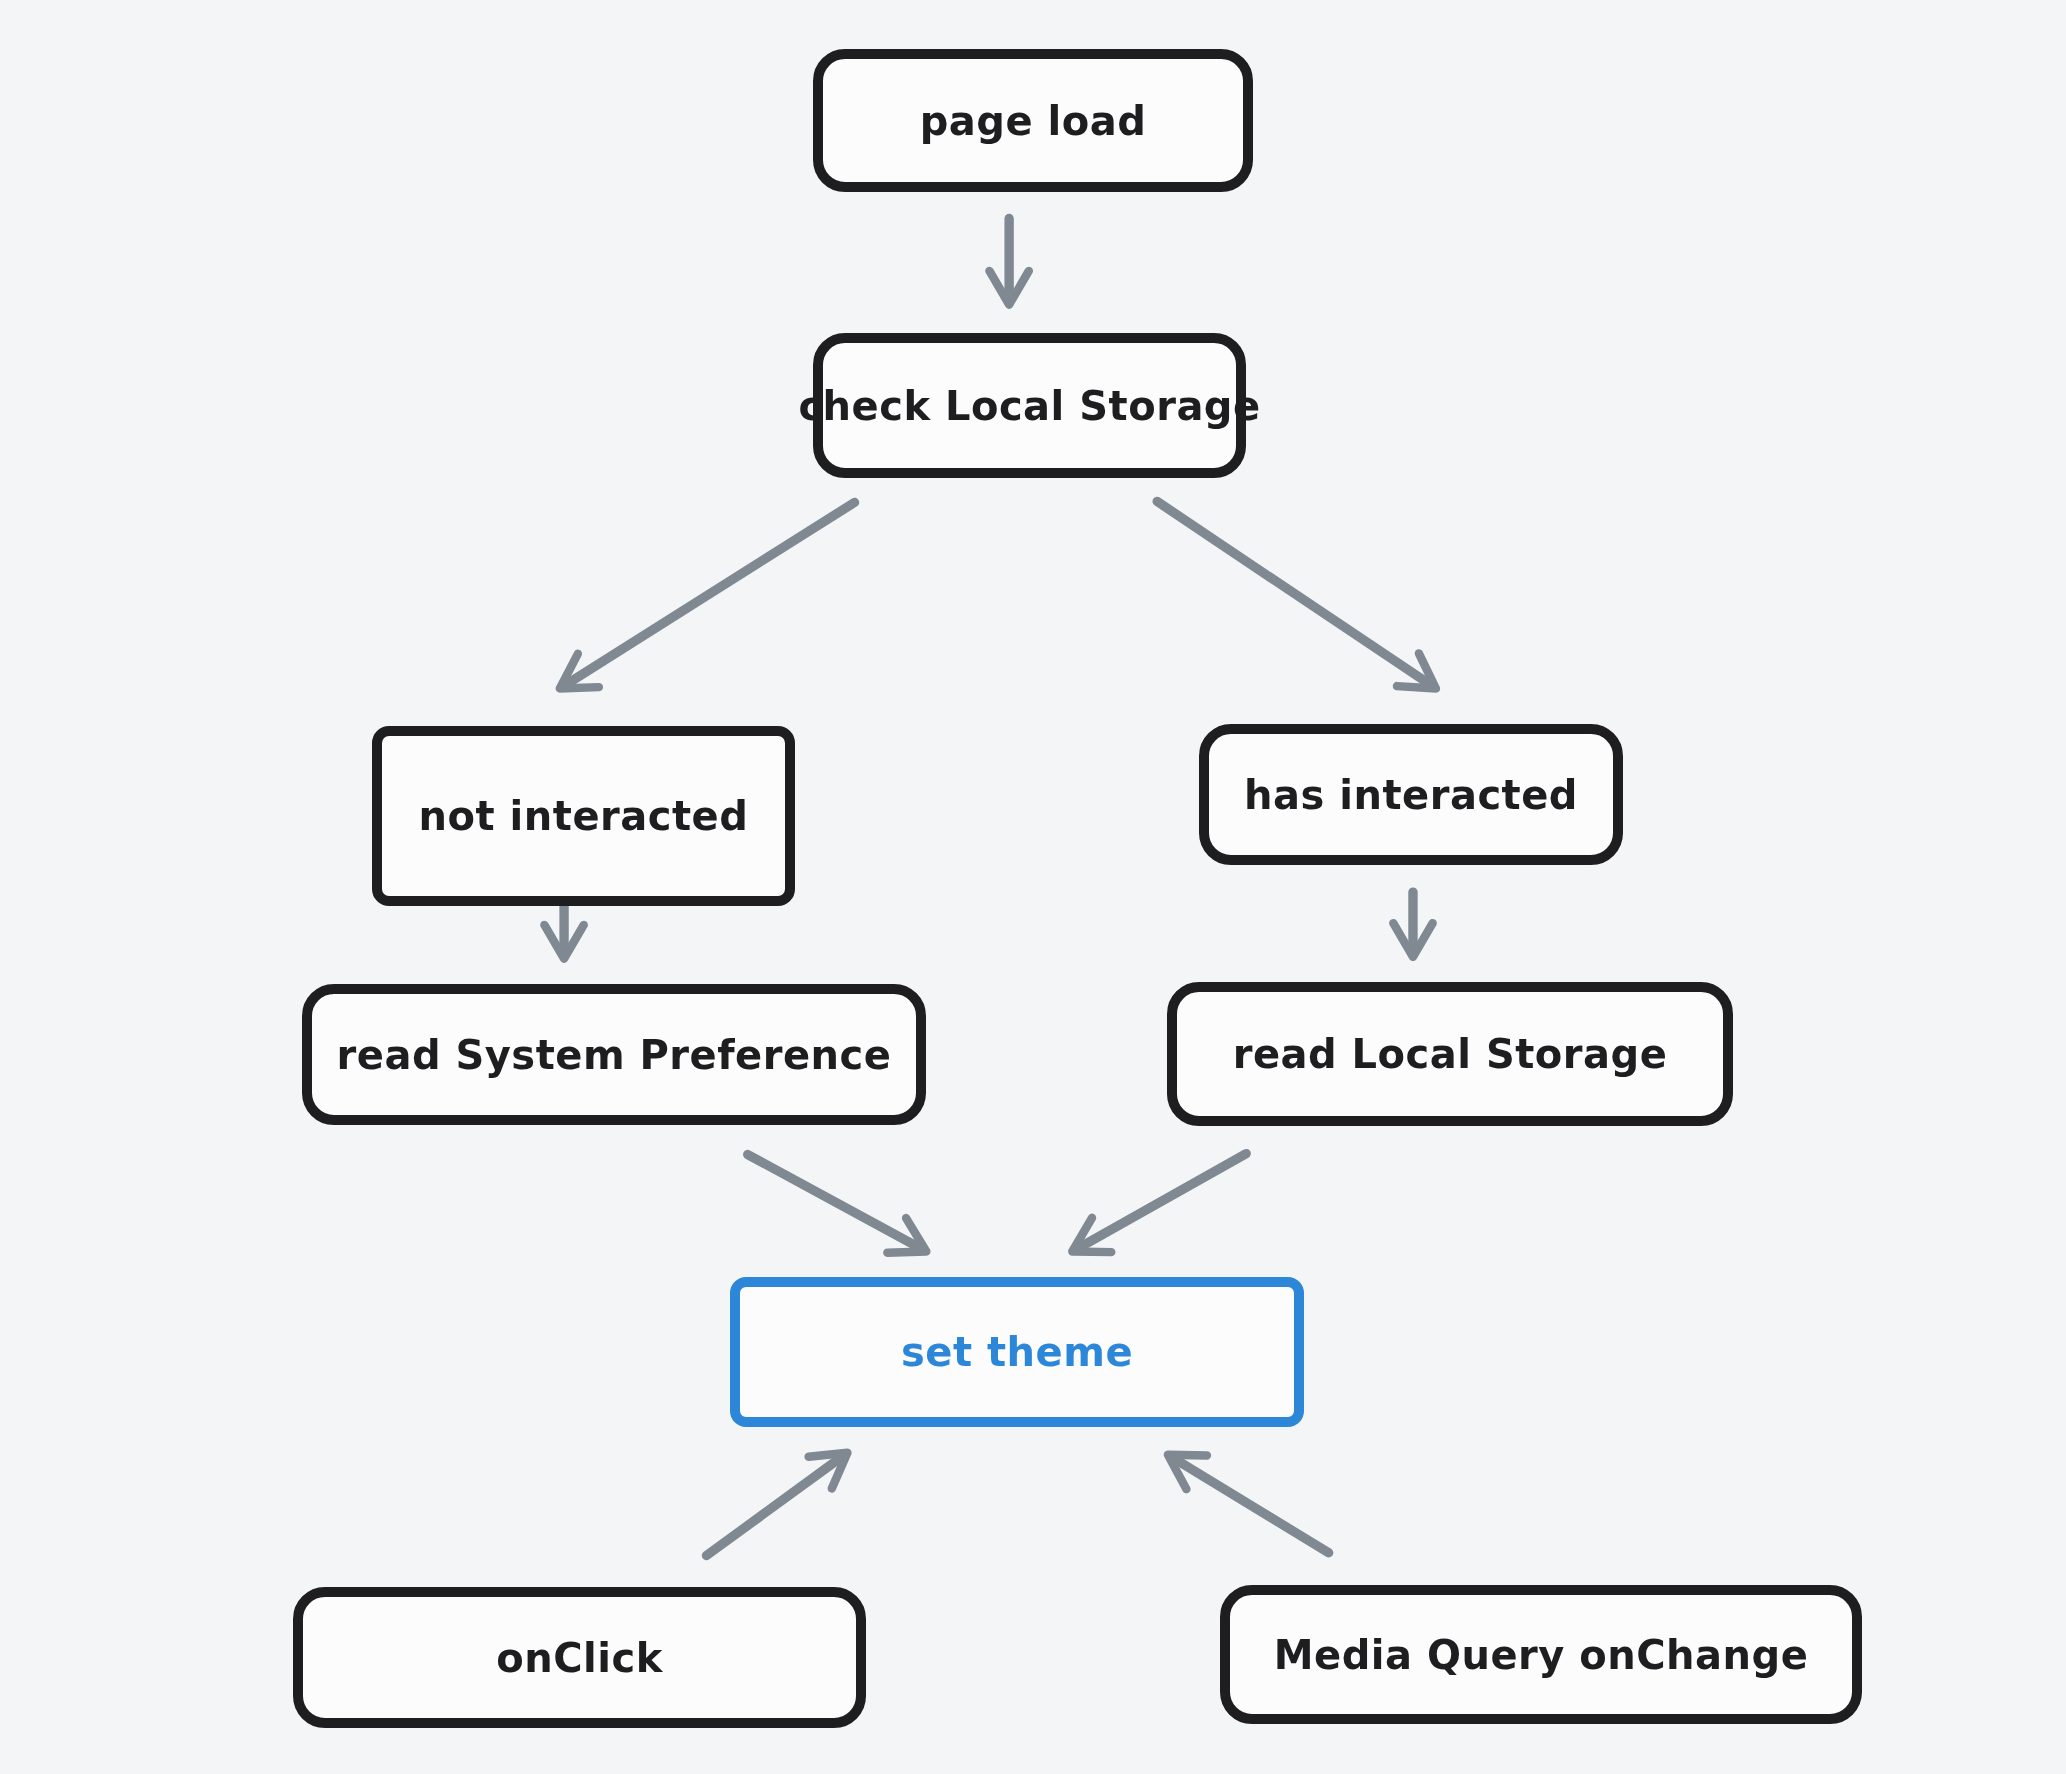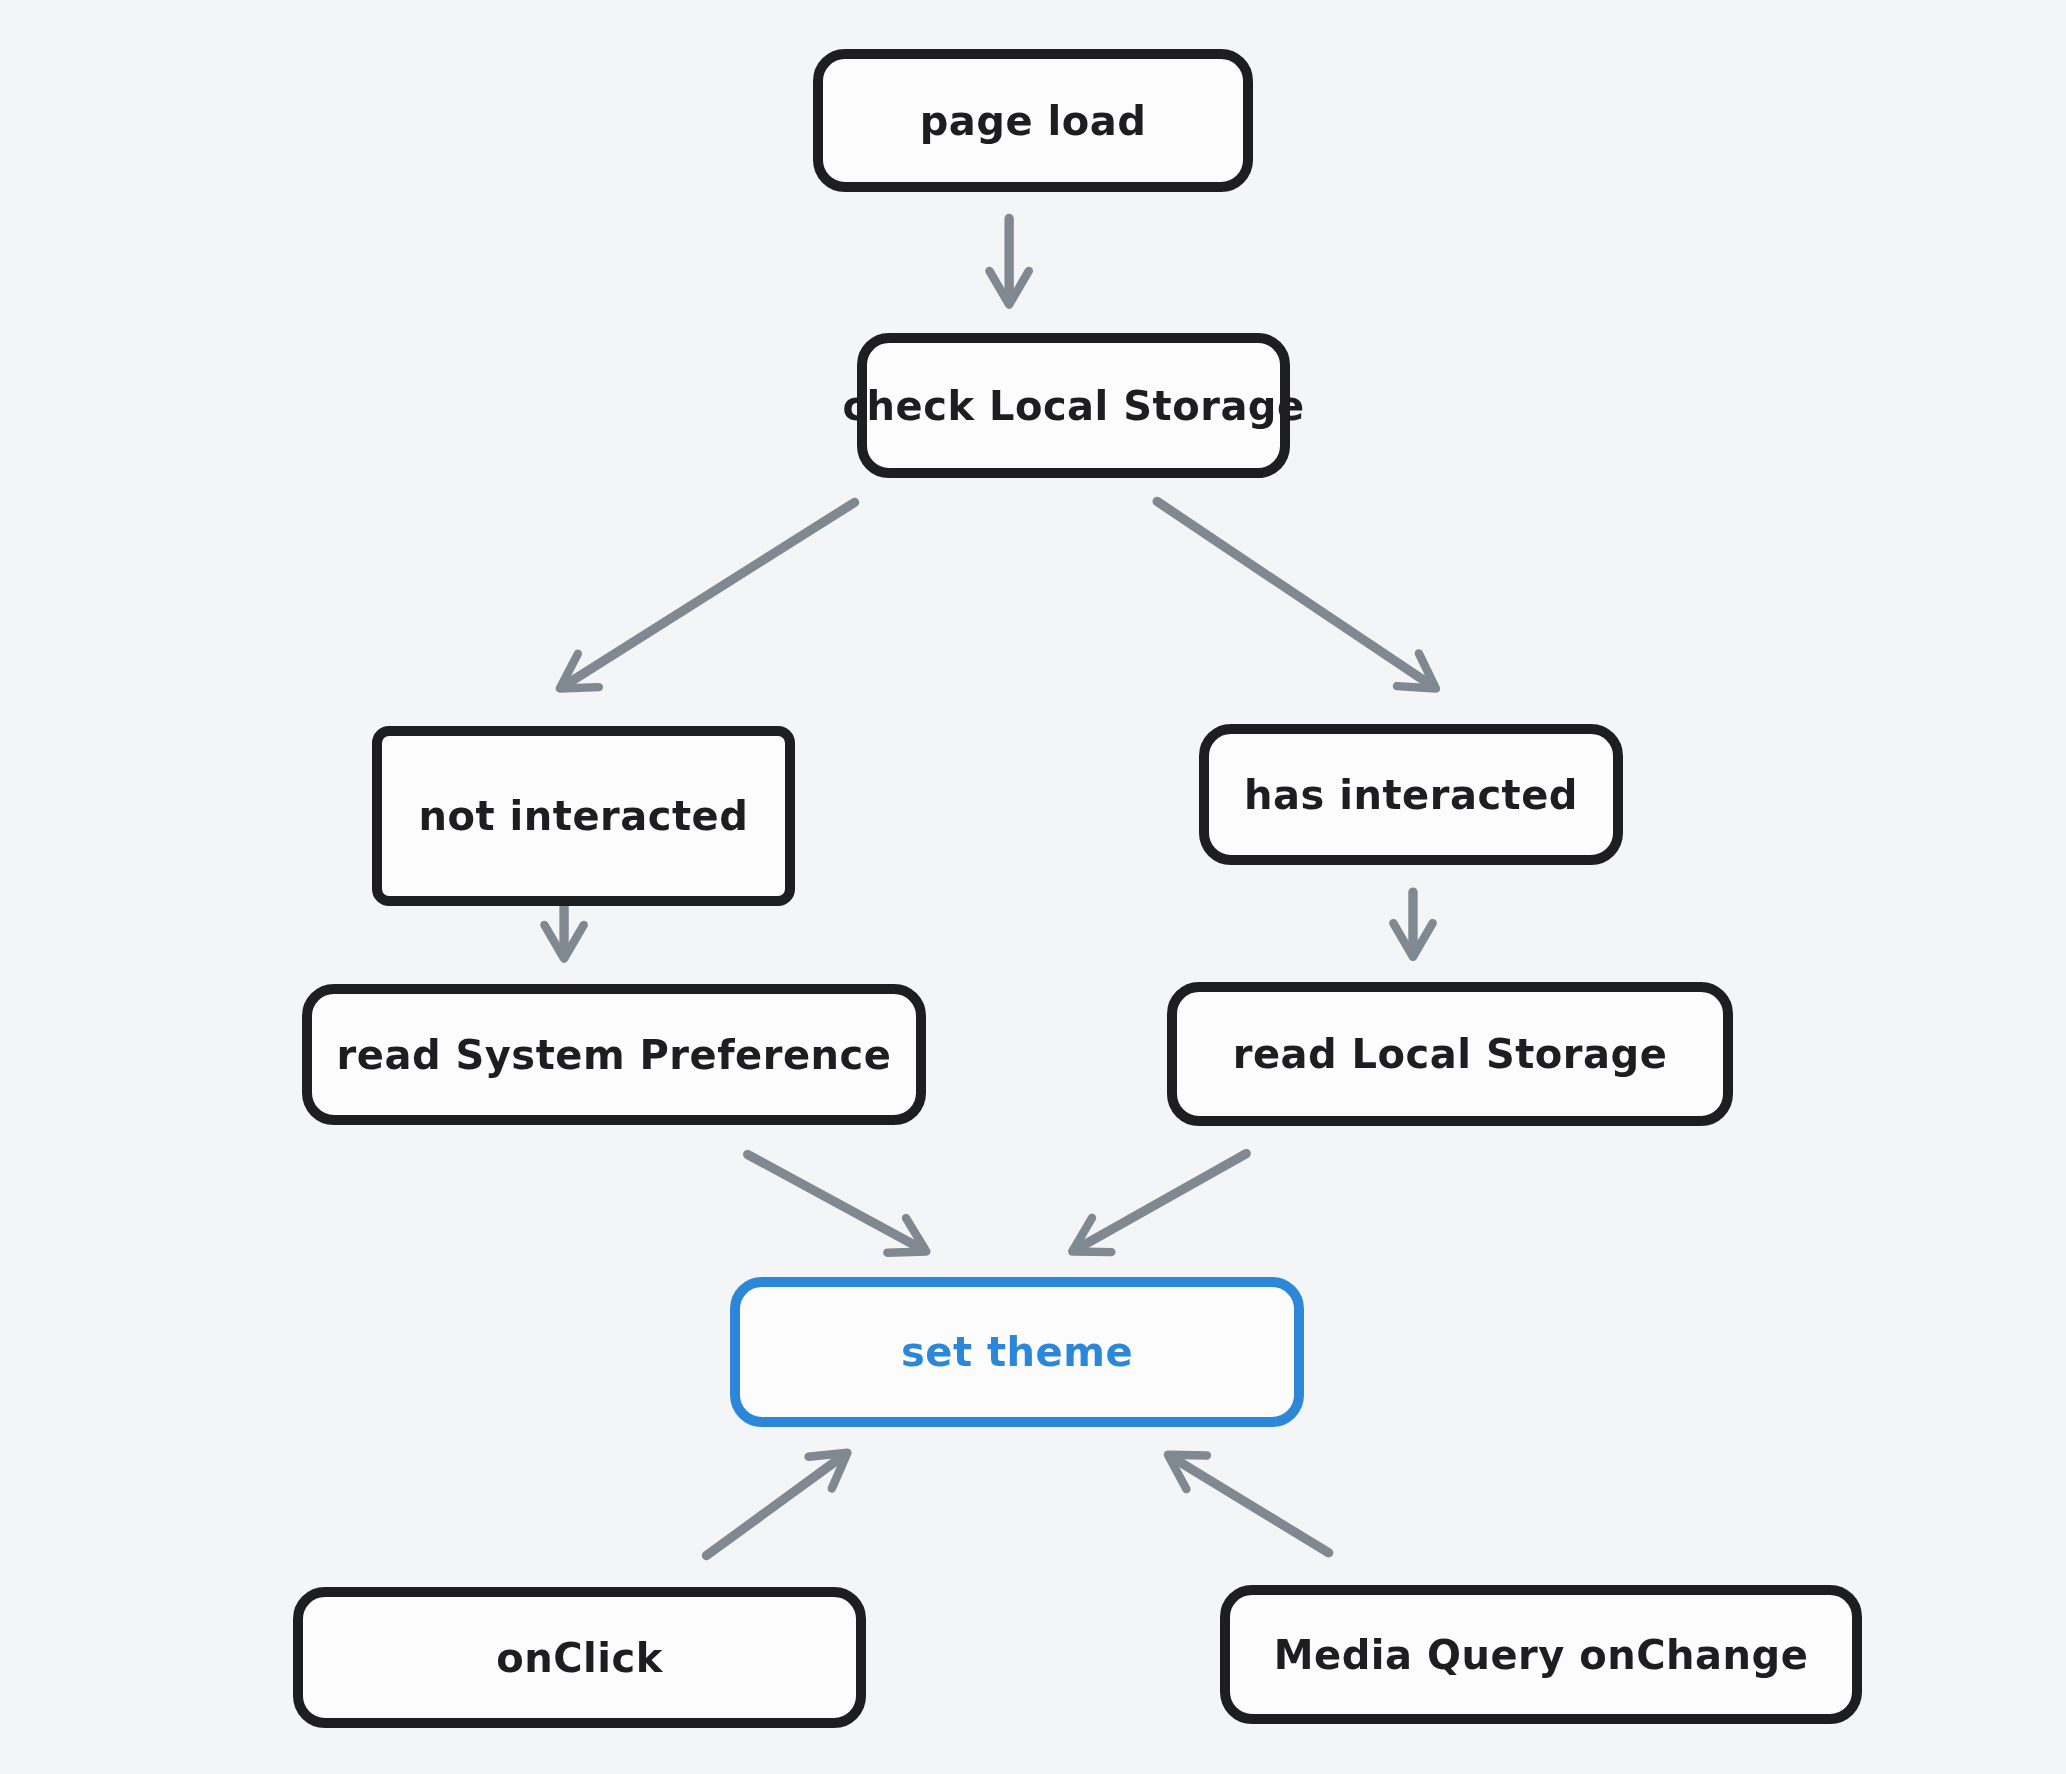--- a/index.html
+++ b/index.html
@@ -66,36 +66,36 @@
       <line x1="1508" y1="952" x2="1508" y2="1018" stroke="#808992" stroke-width="10" stroke-linecap="round" marker-end="url(#arrowhead)"></line>
       <line x1="798" y1="1232" x2="986" y2="1334" stroke="#808992" stroke-width="10" stroke-linecap="round" marker-end="url(#arrowhead)"></line>
       <line x1="1330" y1="1231" x2="1147" y2="1334" stroke="#808992" stroke-width="10" stroke-linecap="round" marker-end="url(#arrowhead)"></line>
       <line x1="754" y1="1660" x2="902" y2="1552" stroke="#808992" stroke-width="10" stroke-linecap="round" marker-end="url(#arrowhead)"></line>
       <line x1="1418" y1="1657" x2="1249" y2="1554" stroke="#808992" stroke-width="10" stroke-linecap="round" marker-end="url(#arrowhead)"></line>
     </svg>
   <div id="nodes">
       <div class="node" style="left: 792px; top: 49px; width: 440px; height: 143px;">
         <span>page load</span>
       </div>
-      <div class="node" style="left: 836px; top: 333px; width: 433px; height: 145px;">
+      <div class="node" style="left: 792px; top: 333px; width: 433px; height: 145px;">
         <span>check Local Storage</span>
       </div>
       <div class="node" style="left: 351px; top: 726px; width: 423px; height: 180px; border-radius: 17px;">
         <span>not interacted</span>
       </div>
       <div class="node" style="left: 1178px; top: 724px; width: 424px; height: 141px;">
         <span>has interacted</span>
       </div>
       <div class="node" style="left: 281px; top: 984px; width: 624px; height: 141px;">
         <span>read System Preference</span>
       </div>
       <div class="node" style="left: 1146px; top: 982px; width: 566px; height: 144px;">
         <span>read Local Storage</span>
       </div>
-      <div class="node accent" style="left: 709px; top: 1277px; width: 574px; height: 150px;">
+      <div class="node accent" style="left: 709px; top: 1277px; width: 574px; height: 150px; border-radius: 16px;">
         <span>set theme</span>
       </div>
       <div class="node" style="left: 272px; top: 1587px; width: 573px; height: 141px;">
         <span>onClick</span>
       </div>
       <div class="node" style="left: 1199px; top: 1585px; width: 642px; height: 139px;">
         <span>Media Query onChange</span>
       </div>
     </div>
 </div>

